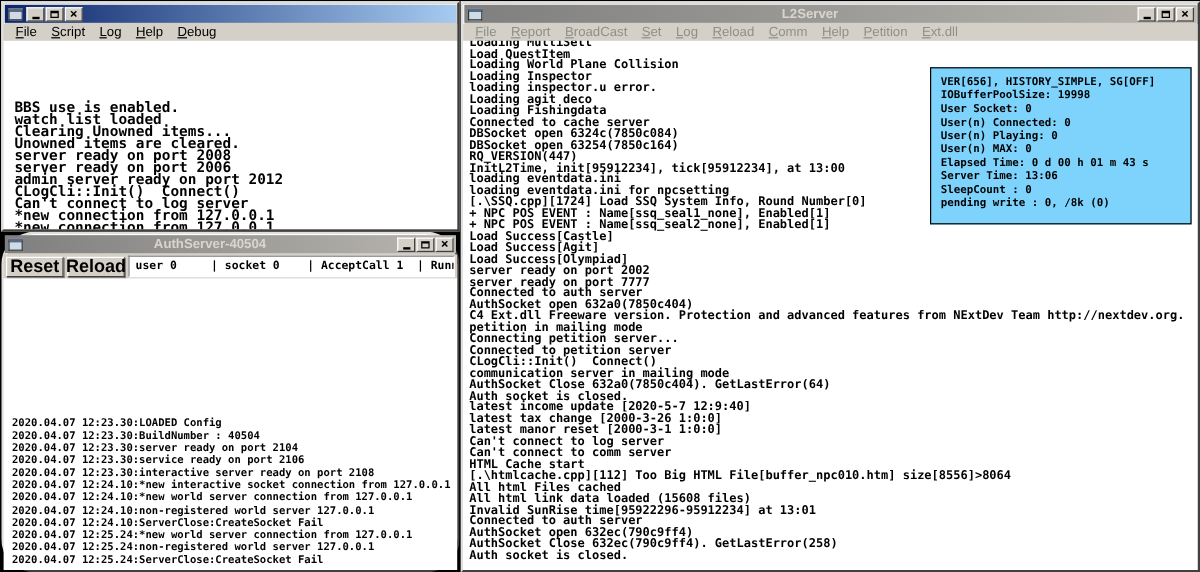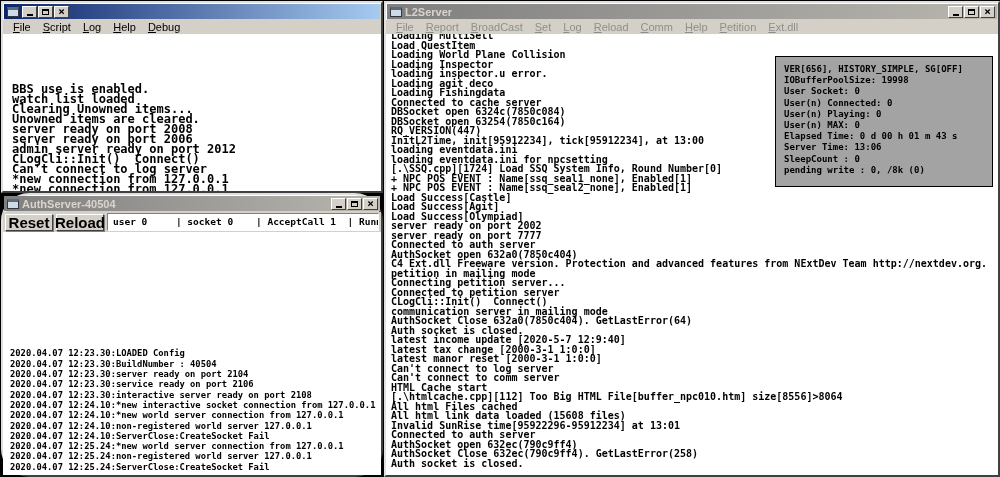--- a/index.html
+++ b/index.html
@@ -28,20 +28,21 @@
     padding:0 2px 0 3px;
     margin:1px;
   }
   .titlebar.active{
     background:linear-gradient(90deg, var(--title-active-start), var(--title-active-end));
     color:#fff;
   }
   .titlebar.inactive{
     background:linear-gradient(90deg, var(--title-inactive-start), var(--title-inactive-end));
     color:#d9d5cd;
+    text-align:center;
   }
   .title-text{
     flex:1;
     font-size:11px;
     font-weight:bold;
     white-space:nowrap;
     overflow:hidden;
   }
   .win-icon{
     width:12px; height:10px;
@@ -125,21 +126,21 @@
   }
 
   
   #win-l2{ left:384px; top:1px; width:616px; height:476px; }
   #l2-console{ font-size:10px; line-height:9.5px; padding-left:5px; }
   #l2-console .stream{ margin-top:-3px; }
   .info-box{
     position:absolute;
     top:22px; right:5px;
     width:218px; height:131px;
-    background:#a3a3a3;
+    background:#7dd3fc;
     border:1px solid #000;
     padding:7px 8px;
     font-family:"DejaVu Sans Mono",monospace;
     font-weight:bold; font-size:9px; line-height:11.2px;
     color:#000;
   }
   .info-line{ white-space:pre; }
 </style>
 </head>
 <body>
@@ -274,21 +275,21 @@
         <div class="log-line">AuthSocket open 632a0(7850c404)</div>
         <div class="log-line c-b">C4 Ext.dll Freeware version. Protection and advanced features from NExtDev Team http://nextdev.org.</div>
         <div class="log-line">petition in mailing mode</div>
         <div class="log-line">Connecting petition server...</div>
         <div class="log-line">Connected to petition server</div>
         <div class="log-line">CLogCli::Init()  Connect()</div>
         <div class="log-line">communication server in mailing mode</div>
         <div class="log-line c-r">AuthSocket Close 632a0(7850c404). GetLastError(64)</div>
         <div class="log-line c-r">Auth socket is closed.</div>
         <div class="log-line">latest income update [2020-5-7 12:9:40]</div>
-        <div class="log-line">latest tax change [2000-3-1 1:0:0]</div>
+        <div class="log-line">latest tax change [2000-3-26 1:0:0]</div>
         <div class="log-line">latest manor reset [2000-3-1 1:0:0]</div>
         <div class="log-line c-r">Can't connect to log server</div>
         <div class="log-line c-r">Can't connect to comm server</div>
         <div class="log-line">HTML Cache start</div>
         <div class="log-line c-r">[.\htmlcache.cpp][112] Too Big HTML File[buffer_npc010.htm] size[8556]&gt;8064</div>
         <div class="log-line">All html Files cached</div>
         <div class="log-line">All html link data loaded (15608 files)</div>
         <div class="log-line c-r">Invalid SunRise time[95922296-95912234] at 13:01</div>
         <div class="log-line">Connected to auth server</div>
         <div class="log-line">AuthSocket open 632ec(790c9ff4)</div>

